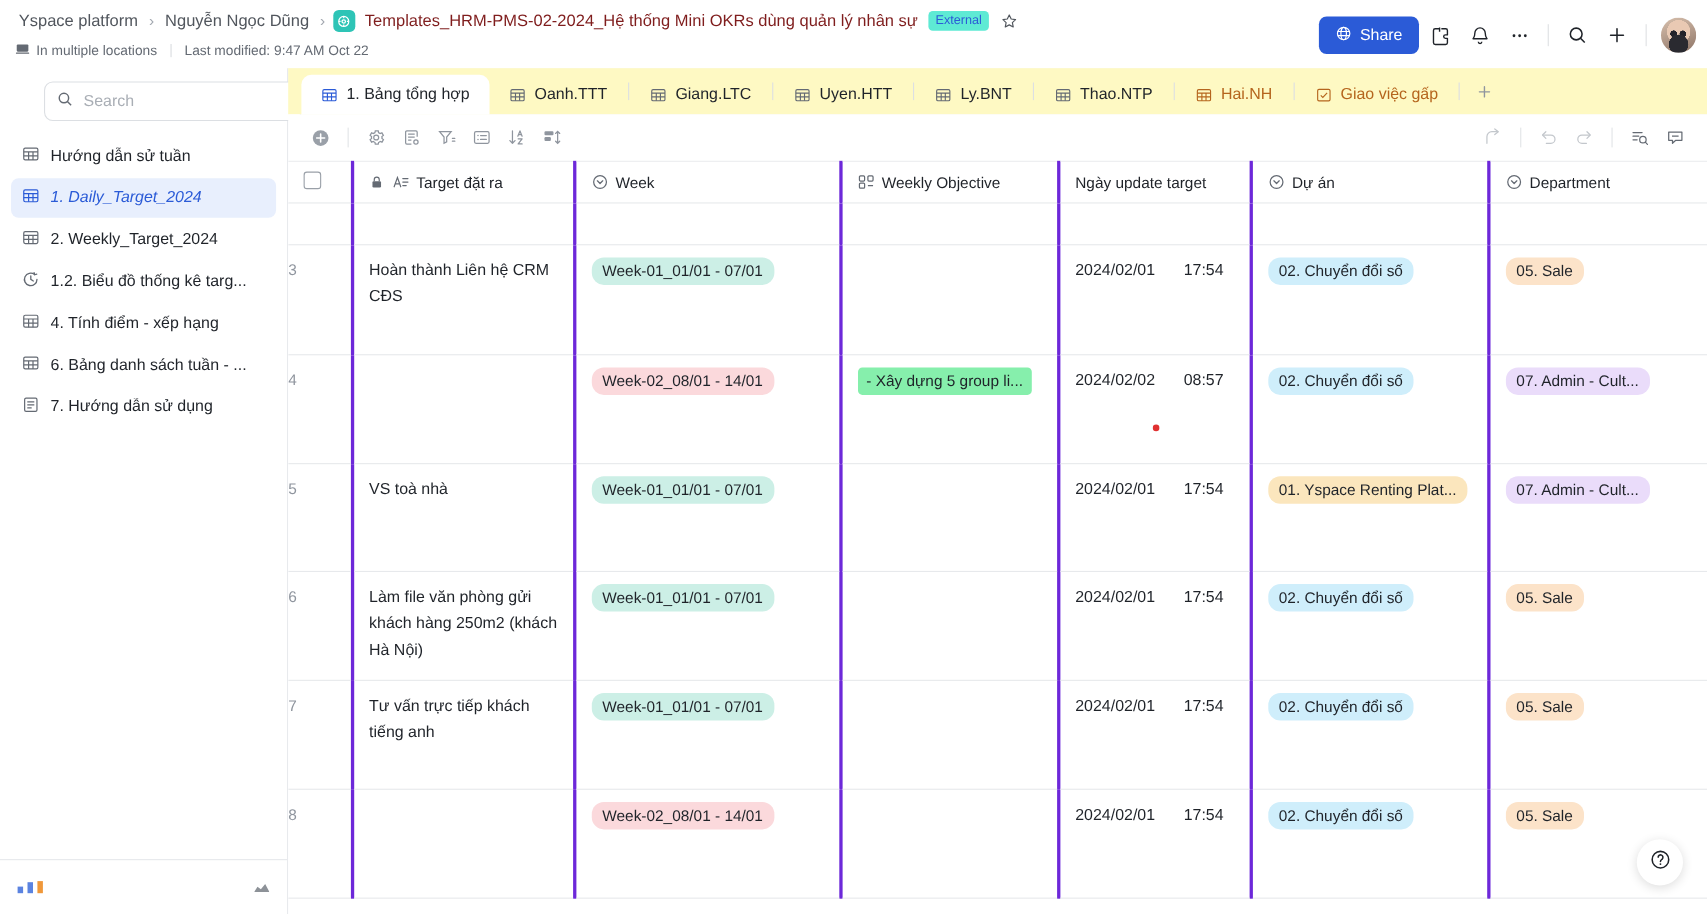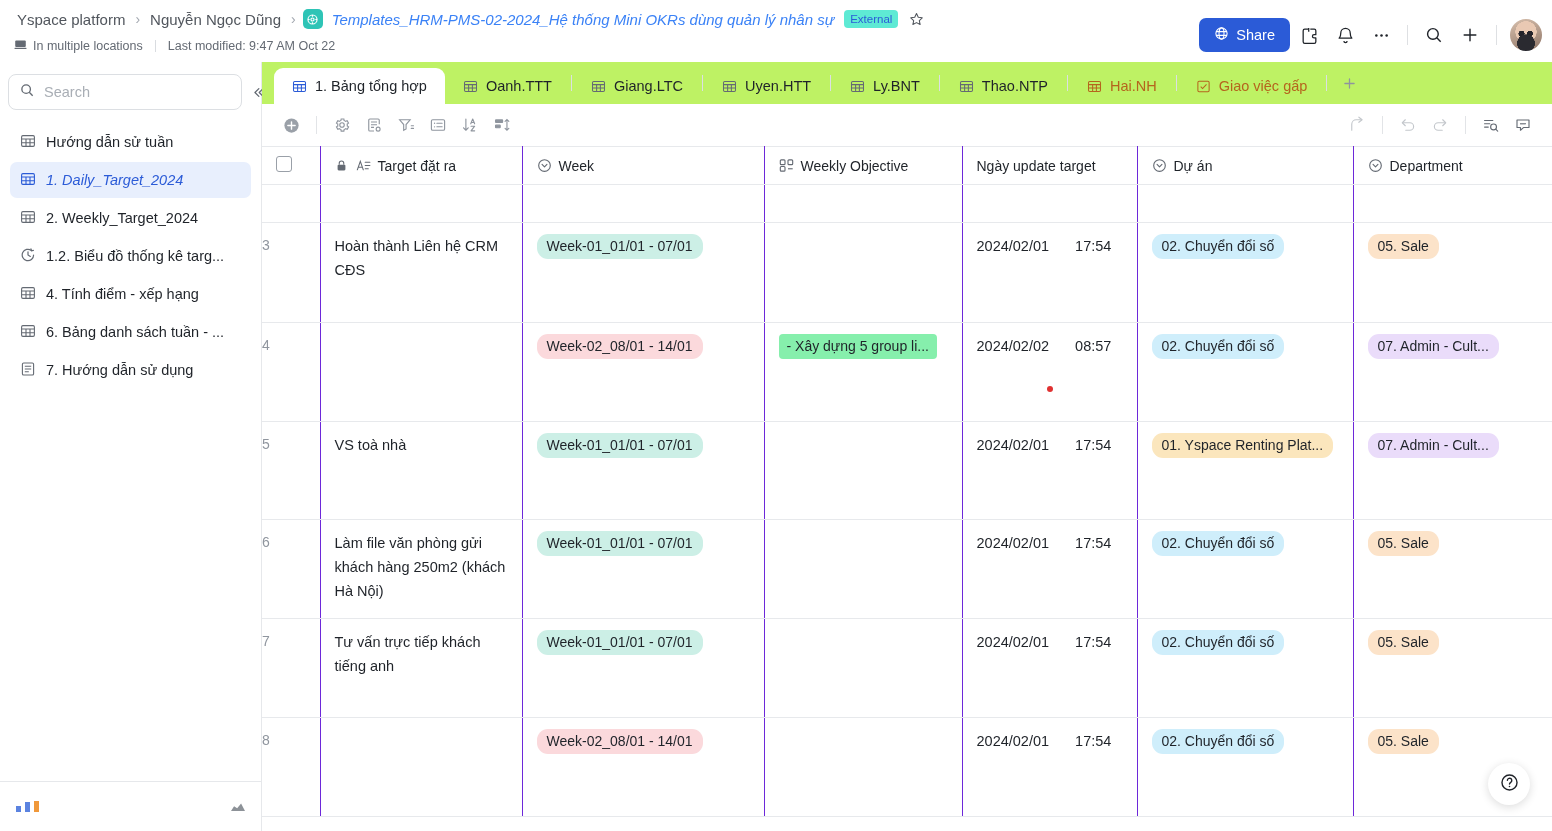--- a/index.html
+++ b/index.html
@@ -8,36 +8,36 @@
     font-family: "Liberation Sans", sans-serif;
     background: #ffffff;
     overflow: hidden;
     color: #1f2329;
   }
   .app { position: relative; width: 1552px; height: 831px; display: flex; flex-direction: column; }
 
   
   .topbar {
     height: 62px; flex: 0 0 62px;
-    display: flex; align-items: flex-end;
+    display: flex; align-items: center;
     padding: 0 10px 0 14px;
     position: relative;
   }
   .topbar-left { display: flex; flex-direction: column; justify-content: center; height: 62px; flex: 1 1 auto; min-width: 0; }
   .crumbs { display: flex; align-items: center; height: 30px; gap: 0; white-space: nowrap; }
   .crumb {
     font-size: 15px; color: #51565d; padding: 1px 3px; border-radius: 4px; cursor: pointer;
   }
   .crumb-sep { color: #a3a8b0; font-size: 14px; margin: 0 7px; }
   .doc-icon {
     width: 20px; height: 20px; border-radius: 5px; background: #2ec4b6;
     display: inline-flex; align-items: center; justify-content: center; margin-right: 9px; flex: 0 0 20px;
   }
   .doc-icon svg { display:block; }
-  .doc-title { font-size: 15px; color: #3b82f6; font-weight: 400; font-style: italic; }
+  .doc-title { font-size: 15px; color: #7f1d1d; font-weight: 400; }
   .ext-badge {
     margin-left: 10px; background: #5eead4; color: #2b5bd7; font-size: 11.5px;
     padding: 2px 6px; border-radius: 4px; line-height: 1.25; font-weight: 400;
   }
   .star { margin-left: 10px; cursor: pointer; display:inline-flex; }
   .meta { display: flex; align-items: center; height: 24px; font-size: 12.5px; color: #646a73; gap: 0; }
   .meta .mi { display: inline-flex; align-items: center; gap: 6px; }
   .meta-sep { width: 1px; height: 12px; background: #d9dce0; margin: 0 12px; }
 
   .topbar-right { display: flex; align-items: center; height: 56px; gap: 2px; padding-top: 2px; }
@@ -67,21 +67,21 @@
   .body { flex: 1 1 auto; display: flex; min-height: 0; }
 
   
   .sidebar {
     width: 262px; flex: 0 0 262px; background: #fff;
     border-right: 1px solid #e6e8eb; display: flex; flex-direction: column; position: relative;
   }
   .search-row { display: flex; align-items: center; padding: 12px 12px 8px 8px; gap: 8px; }
   .search-box {
     flex: 1 1 auto; height: 36px; border: 1px solid #dcdfe3; border-radius: 8px;
-    display: flex; align-items: center; padding: 0 10px; gap: 9px; background: #fff;
+    display: flex; align-items: center; padding: 0 10px; gap: 9px; background: #fff; margin-left: 32px;
   }
   .search-box input {
     border: none; outline: none; font-size: 14.5px; flex: 1 1 auto; background: transparent;
     font-family: "Liberation Sans", sans-serif; color: #1f2329;
   }
   .search-box input::placeholder { color: #a9aeb5; }
   .collapse-btn {
     width: 28px; height: 28px; border-radius: 6px; display: inline-flex; align-items: center;
     justify-content: center; cursor: pointer; color: #646a73;
   }
@@ -100,21 +100,21 @@
   .foot-left { display: flex; align-items: flex-end; gap: 4px; height: 11px; }
   .foot-bar { width: 5px; background: #5b83e0; }
   .foot-bar.o { background: #f0983a; }
   .foot-right { width: 14px; height: 9px; background: #8d9298; clip-path: polygon(0 100%, 22% 46%, 44% 70%, 72% 18%, 100% 100%); }
 
   
   .main { flex: 1 1 auto; display: flex; flex-direction: column; min-width: 0; background: #f5f6f7; }
 
   
   .tabstrip {
-    height: 42px; flex: 0 0 42px; background: #bef264;
+    height: 42px; flex: 0 0 42px; background: #fef9c3;
     display: flex; align-items: flex-end; padding-left: 12px; gap: 0; position: relative;
   }
   .tab {
     display: flex; align-items: center; gap: 8px; height: 36px; padding: 0 18px;
     font-size: 14.5px; color: #1f2329; cursor: pointer; white-space: nowrap; position: relative;
   }
   .tab.active {
     background: #fff; border-radius: 9px 9px 0 0; font-weight: 400; color: #1f2329;
   }
   .tab .ticon { display: inline-flex; color: #646a73; }
@@ -138,21 +138,21 @@
     justify-content: center; cursor: pointer; color: #646a73;
   }
   .tb-btn.disabled { color: #c3c7cc; }
   .tb-sep { width: 1px; height: 18px; background: #e2e4e7; margin: 0 8px; }
   .tb-spacer { flex: 1 1 auto; }
 
   
   .grid-wrap { flex: 1 1 auto; overflow: hidden; position: relative; }
   table.grid { border-collapse: collapse; table-layout: fixed; width: 1552px; }
   table.grid th, table.grid td {
-    border-right: 1px solid #6d28d9; border-bottom: 1px solid #e7e9ec;
+    border-right: 3px solid #6d28d9; border-bottom: 1px solid #e7e9ec;
     vertical-align: top; text-align: left; font-weight: 400; background: #fff;
   }
   table.grid thead th {
     height: 38px; font-size: 14px; color: #1f2329; padding: 0 14px;
     vertical-align: middle; border-top: 1px solid #e7e9ec; white-space: nowrap;
   }
   .hcell { display: flex; align-items: center; gap: 7px; }
   .hico { display: inline-flex; color: #646a73; flex: 0 0 auto; }
   .lockico { display:inline-flex; color:#646a73; margin-right:1px; }
   .col-check { width: 58px; }

